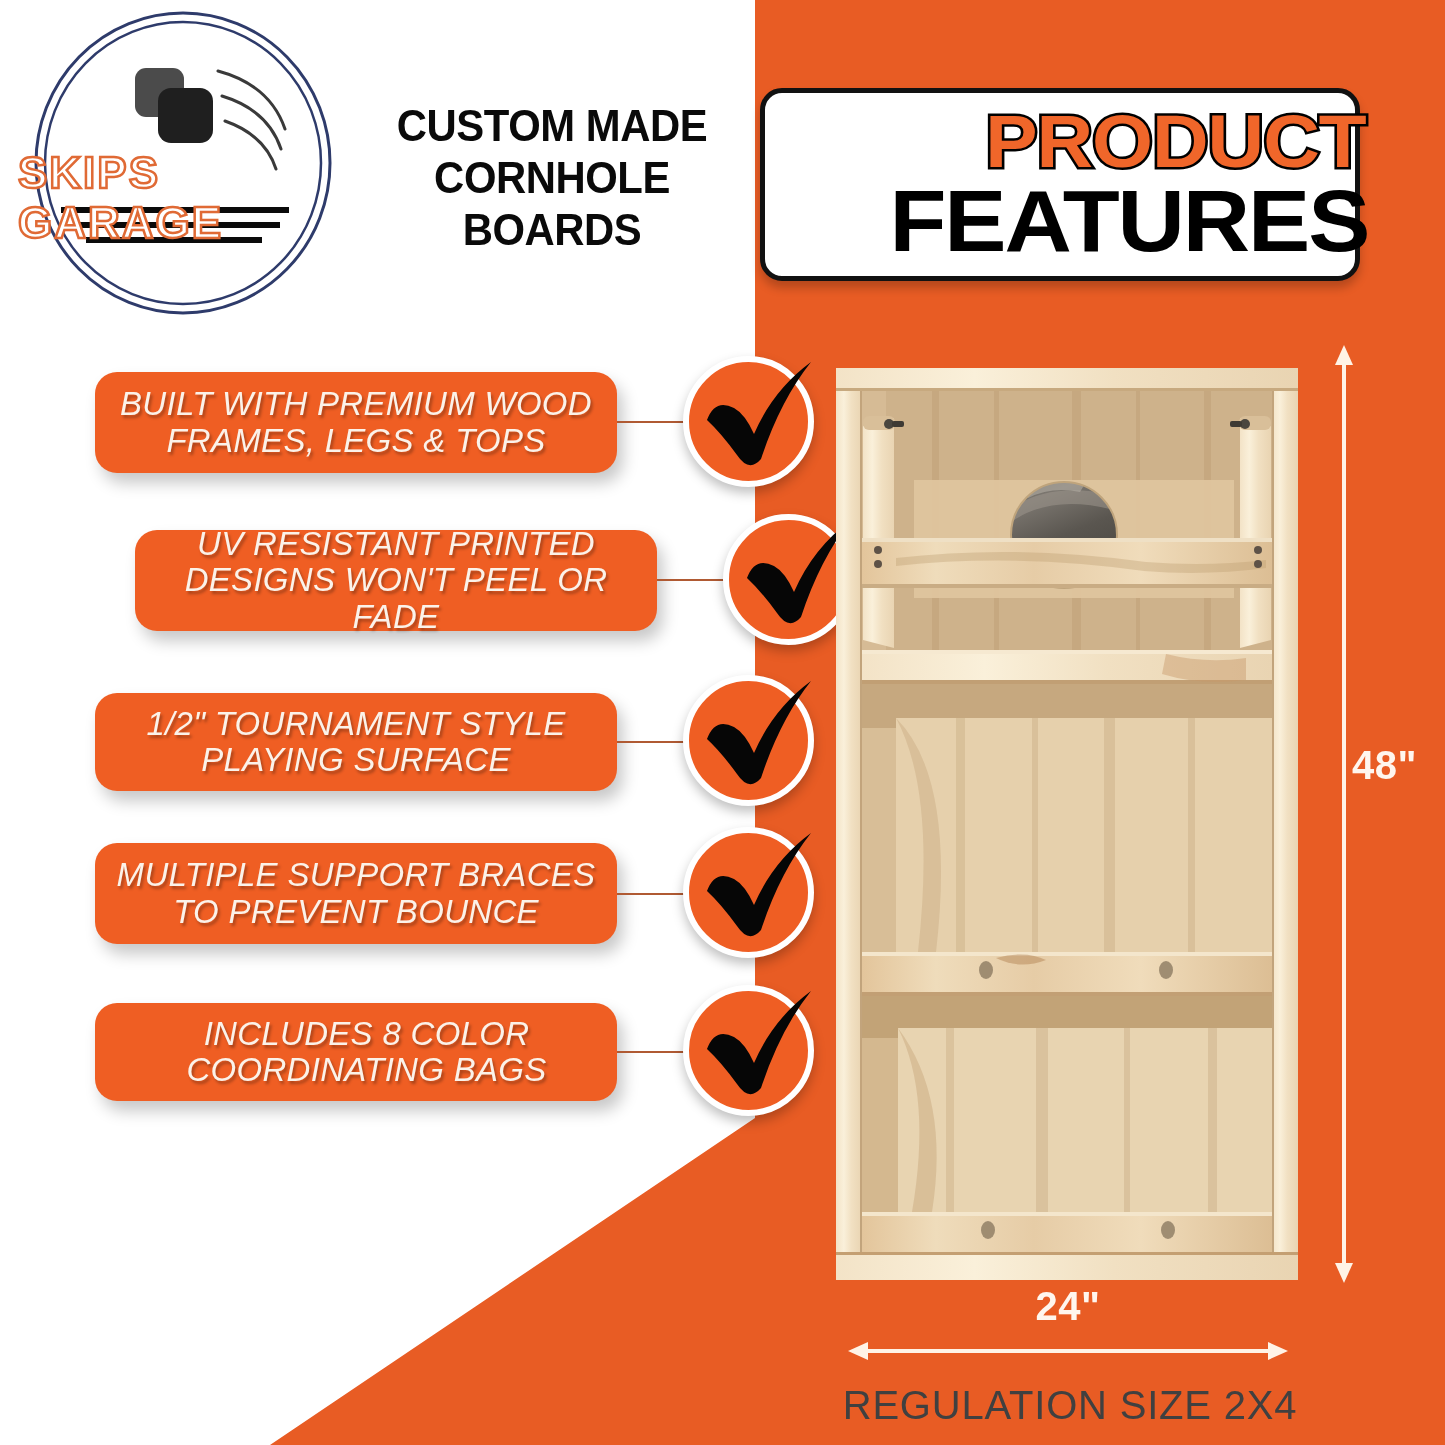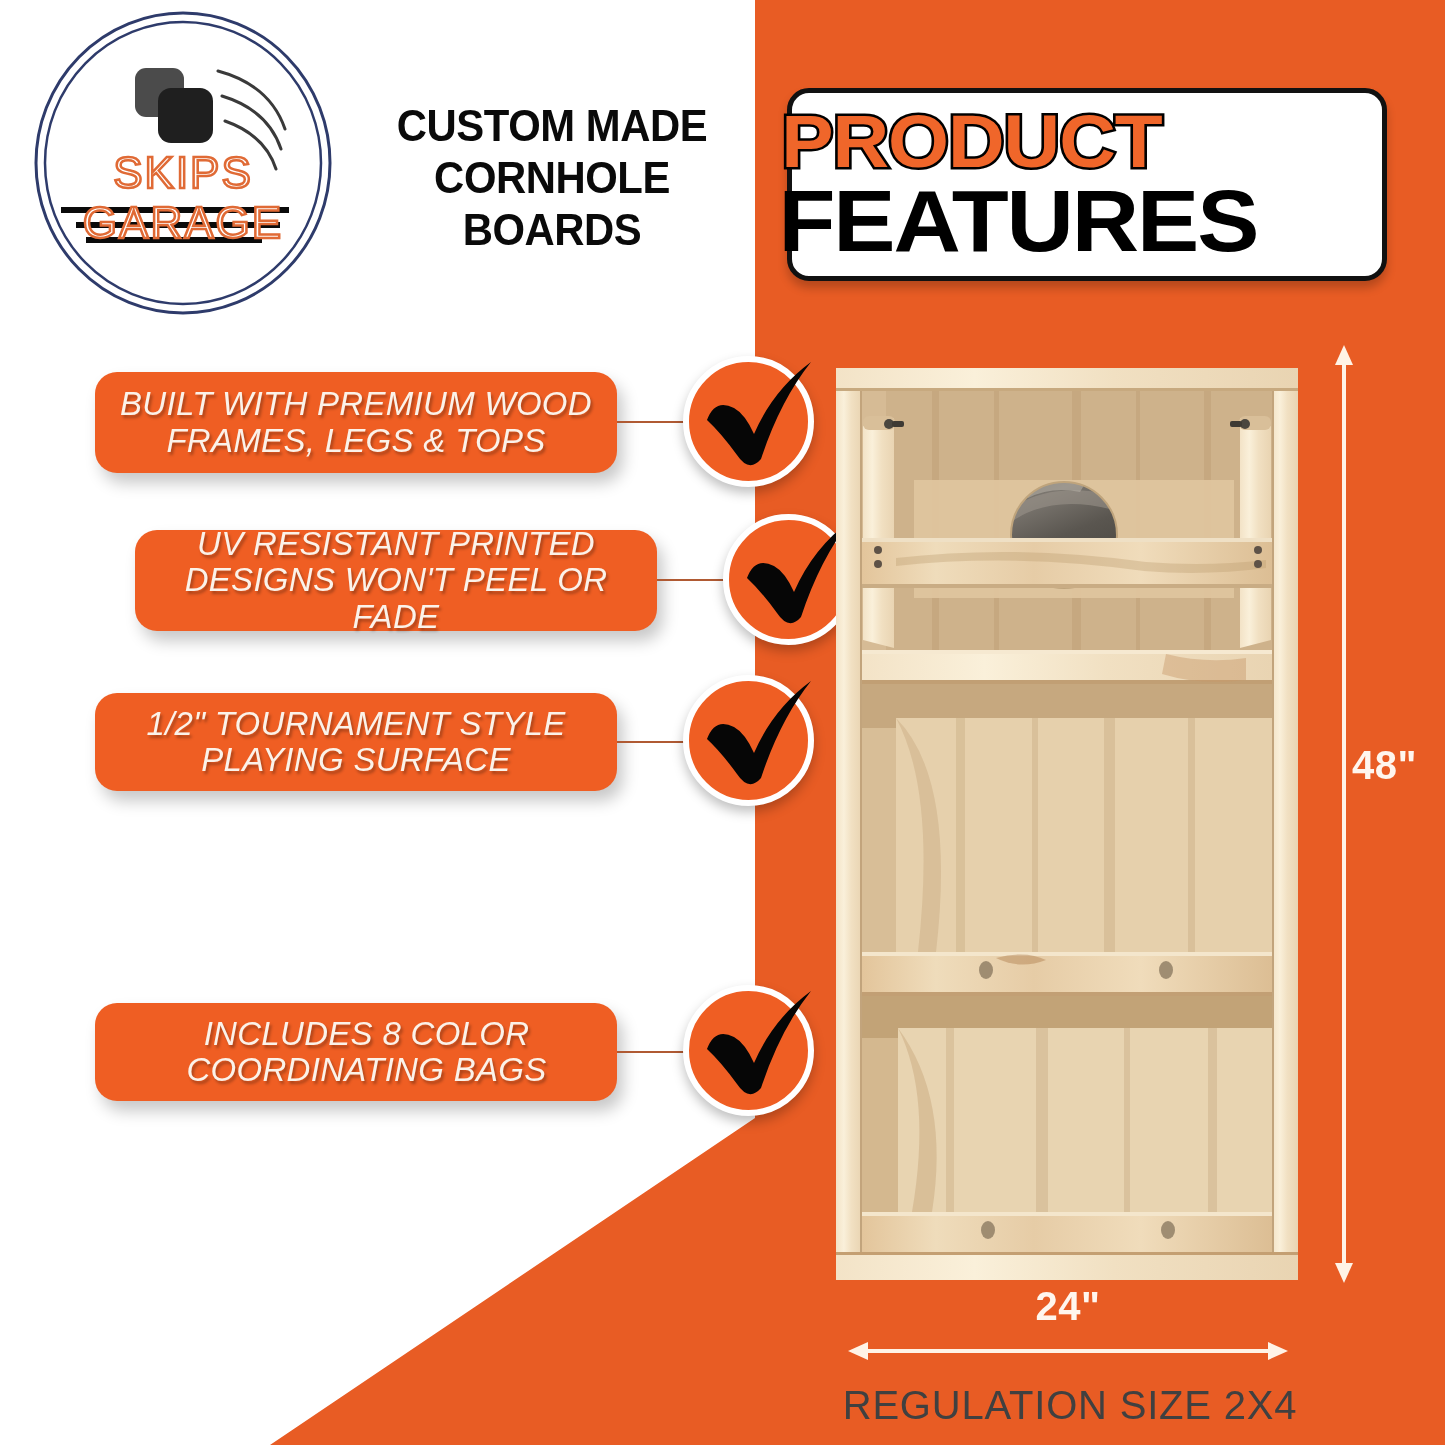--- a/index.html
+++ b/index.html
@@ -18,23 +18,22 @@
     position:absolute;inset:0;
     background:#E85C24;
     clip-path: polygon(755px 0px, 1445px 0px, 1445px 1445px, 270px 1445px, 755px 1118px);
   }
 
   
   .logo{position:absolute;left:18px;top:8px;width:330px;height:310px;}
   .logo svg{position:absolute;left:0;top:0;}
   .logo-wordmark{
     position:absolute;left:0;top:140px;width:330px;
-    text-align:center;
-    font-family:"Liberation Sans", sans-serif;
-    font-weight:400;
+    font-family:"Liberation Sans", sans-serif;
+    font-weight:700;
     font-size:44px;
     letter-spacing:2px;
     color:#ffffff;
     -webkit-text-stroke:2.5px #E06A35;
     text-shadow:none;
   }
 
   
   .headline{
     position:absolute;left:352px;top:100px;width:400px;
@@ -44,26 +43,26 @@
     font-size:45px;
     line-height:1.16;
     letter-spacing:-0.5px;
     color:#0a0a0a;
     transform:scaleX(0.93);
     transform-origin:center top;
   }
 
   
   .pf-box{
-    position:absolute;left:787px;top:88px;width:600px;height:193px;
+    position:absolute;left:760px;top:88px;width:600px;height:193px;
     background:#ffffff;
     border:5px solid #111111;
     border-radius:22px;
     display:flex;flex-direction:column;
-    align-items:flex-start;justify-content:center;
+    align-items:flex-end;justify-content:center;
     box-shadow:0 7px 10px rgba(0,0,0,0.22);
   }
   .pf-product{
     font-family:"Liberation Sans", sans-serif;
     font-weight:700;
     font-size:74px;
     line-height:0.95;
     letter-spacing:-1px;
     color:#F0662A;
     -webkit-text-stroke:5px #000000;
@@ -224,20 +223,31 @@
       <span class="pill-text">1/2" TOURNAMENT STYLE PLAYING SURFACE</span>
     </div>
     <div class="connector" style="top:48px;"></div>
     <div class="check-circle" style="left:683px;top:-18px;">
       <svg class="check-mark" viewBox="0 0 150 150">
         <path d="M22 76 q8 -22 27 -12 q11 6 20 26 q19 -44 57 -72 q-31 39 -50 97 q-12 14 -24 -4 q-16 -22 -30 -35 z" fill="#060606"></path>
       </svg>
     </div>
   </div>
 
+  <div class="feature-row" style="top:843px;height:140px;">
+    <div class="pill" style="top:0;height:101px;">
+      <span class="pill-text">MULTIPLE SUPPORT BRACES TO PREVENT BOUNCE</span>
+    </div>
+    <div class="connector" style="top:50px;"></div>
+    <div class="check-circle" style="left:683px;top:-16px;">
+      <svg class="check-mark" viewBox="0 0 150 150">
+        <path d="M22 76 q8 -22 27 -12 q11 6 20 26 q19 -44 57 -72 q-31 39 -50 97 q-12 14 -24 -4 q-16 -22 -30 -35 z" fill="#060606"></path>
+      </svg>
+    </div>
+  </div>
 
   <div class="feature-row" style="top:1003px;height:140px;">
     <div class="pill" style="top:0;height:98px;padding-left:21px;">
       <span class="pill-text">INCLUDES 8 COLOR COORDINATING BAGS</span>
     </div>
     <div class="connector" style="top:48px;"></div>
     <div class="check-circle" style="left:683px;top:-18px;">
       <svg class="check-mark" viewBox="0 0 150 150">
         <path d="M22 76 q8 -22 27 -12 q11 6 20 26 q19 -44 57 -72 q-31 39 -50 97 q-12 14 -24 -4 q-16 -22 -30 -35 z" fill="#060606"></path>
       </svg>

